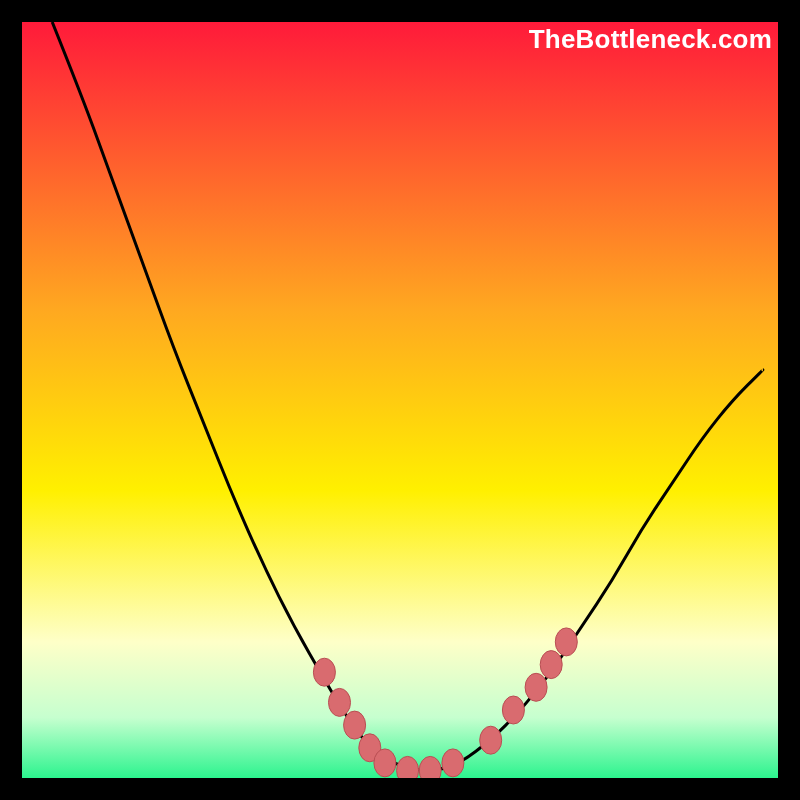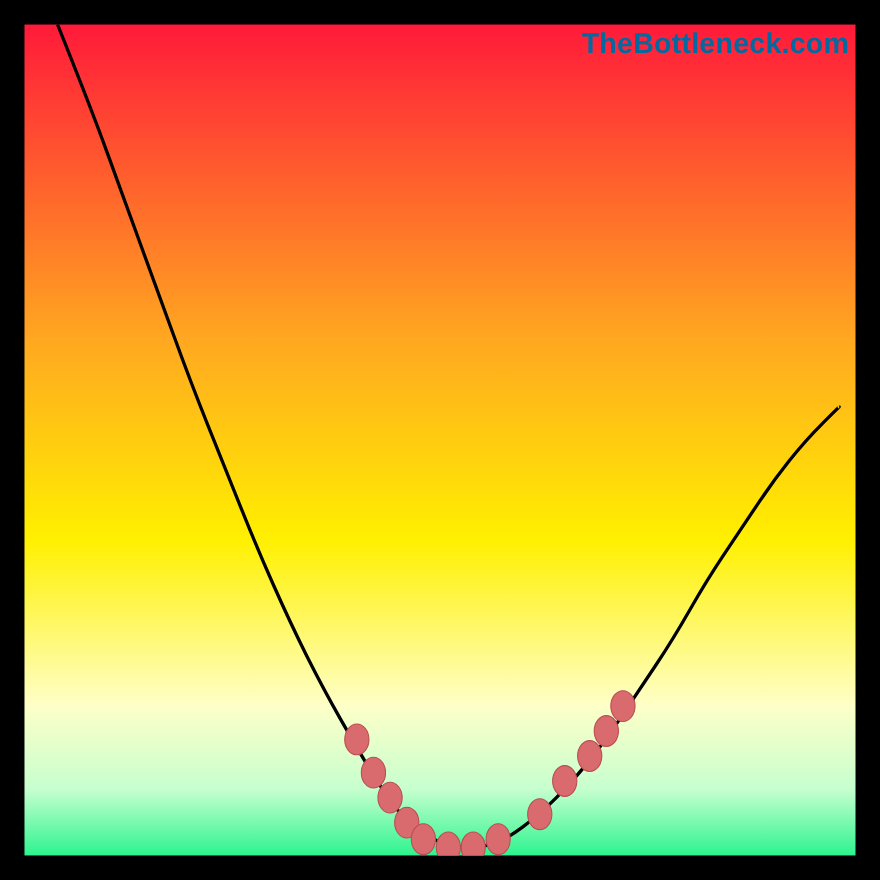--- a/index.html
+++ b/index.html
@@ -36,21 +36,21 @@
   }
   .curve {
     position: absolute;
     left: 0;
     top: 0;
   }
   .watermark {
     position: absolute;
     top: 2px;
     right: 6px;
-    color: #0369a1;
+    color: #ffffff;
     font-size: 26px;
     font-weight: 600;
     letter-spacing: 0.2px;
     user-select: none;
   }
 </style>
 </head>
 <body>
 
 <div class="frame">

